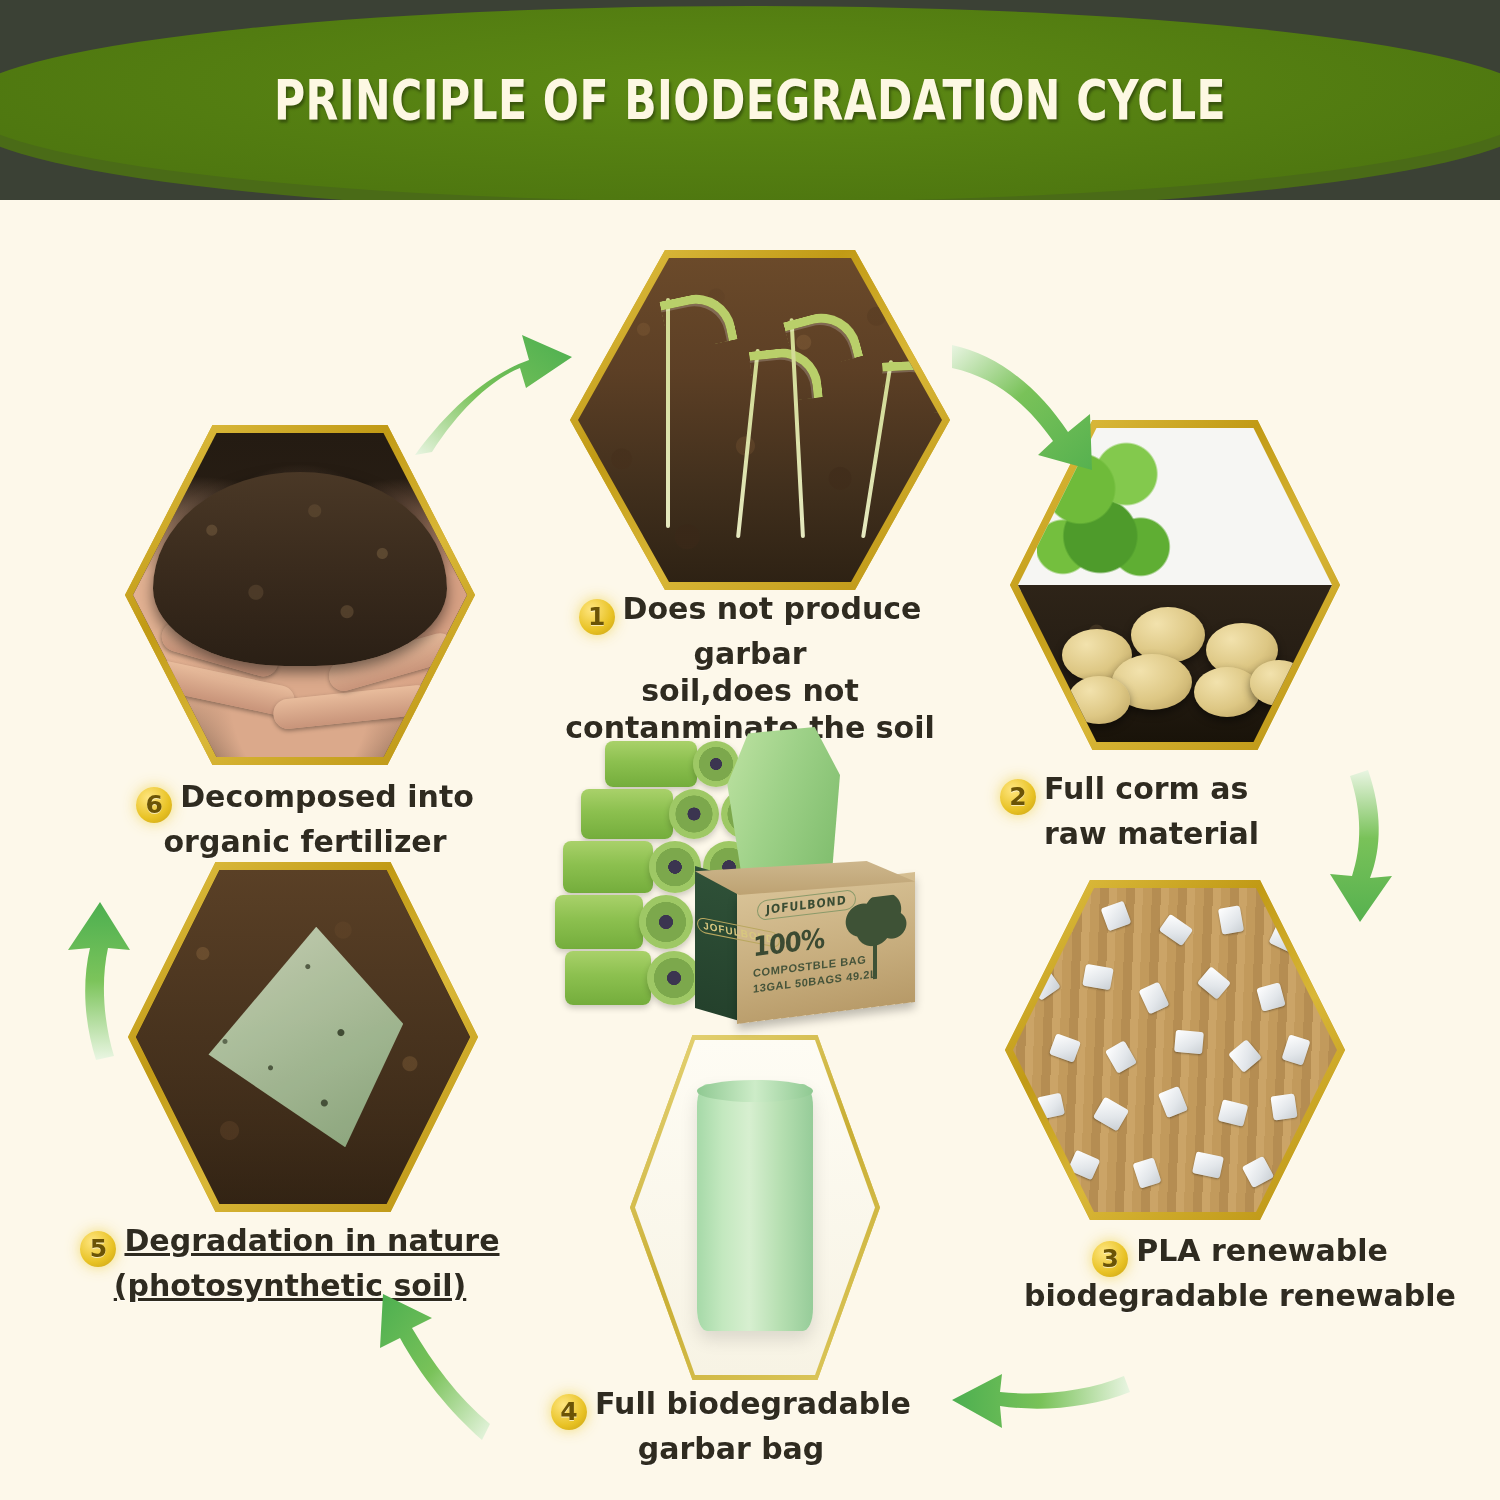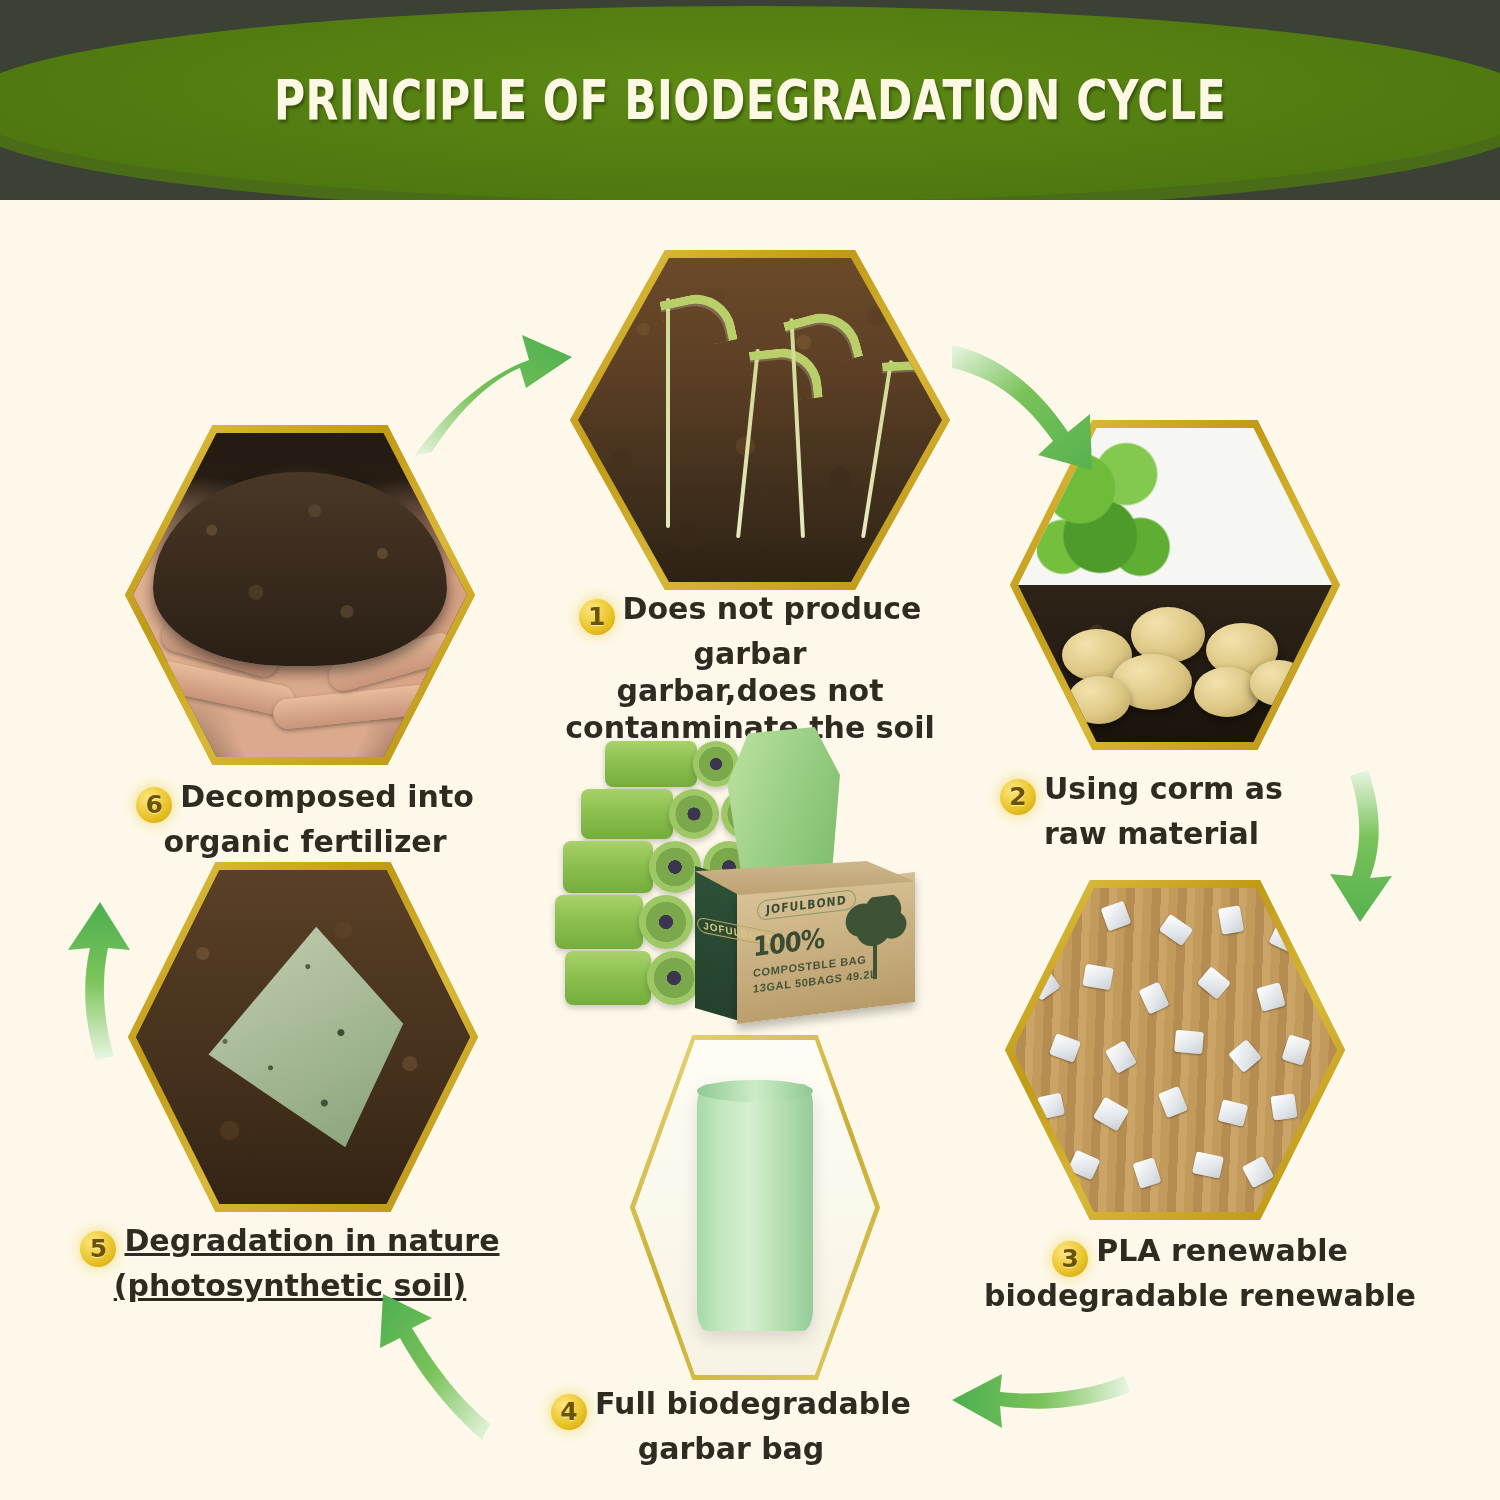--- a/index.html
+++ b/index.html
@@ -266,42 +266,42 @@
           <div class="hook"></div>
       </div>
       <div class="sprout" style="left:258px;top:100px;width:54px;height:180px;transform:rotate(9deg);">
         <div class="stem"></div>
           <div class="hook"></div>
       </div>
     </div>
   </div>
   <div class="caption" style="left:520px;top:590px;width:460px;">
     <span class="badge">1</span><span>Does not produce garbar</span><br>
-    <span>garbar,does not</span><br>
+    <span>soil,does not</span><br>
     <span>contanminate the soil</span>
   </div>
 
   <div class="hex" style="left:1010px;top:420px;width:330px;height:330px;">
     <div class="hex-inner">
       <div class="ph">
         <div class="sky"></div>
         <div class="ground"></div>
         <div class="bush"></div>
         <div class="potato" style="left:36%;top:57%;width:74px;height:56px;"></div>
         <div class="potato" style="left:14%;top:64%;width:70px;height:52px;"></div>
         <div class="potato" style="left:60%;top:62%;width:72px;height:54px;"></div>
         <div class="potato" style="left:30%;top:72%;width:80px;height:56px;"></div>
         <div class="potato" style="left:56%;top:76%;width:66px;height:50px;"></div>
         <div class="potato" style="left:16%;top:79%;width:62px;height:48px;"></div>
         <div class="potato" style="left:74%;top:74%;width:58px;height:46px;"></div>
       </div>
     </div>
   </div>
   <div class="caption" style="left:1000px;top:770px;width:380px;text-align:left;">
-    <span class="badge">2</span><span>Using corm as</span><br>
+    <span class="badge">2</span><span>Full corm as</span><br>
     <span style="margin-left:44px;display:inline-block;">raw material</span>
   </div>
 
   <div class="hex" style="left:1005px;top:880px;width:340px;height:340px;">
     <div class="hex-inner">
       <div class="ph wood">
         <div class="pellet" style="left:10%;top:8%;width:26px;height:22px;transform:rotate(15deg);"></div>
         <div class="pellet" style="left:28%;top:5%;width:24px;height:24px;transform:rotate(-20deg);"></div>
         <div class="pellet" style="left:46%;top:10%;width:28px;height:20px;transform:rotate(35deg);"></div>
         <div class="pellet" style="left:64%;top:6%;width:22px;height:26px;transform:rotate(-10deg);"></div>
@@ -321,21 +321,21 @@
         <div class="pellet" style="left:46%;top:62%;width:22px;height:26px;transform:rotate(-22deg);"></div>
         <div class="pellet" style="left:64%;top:66%;width:26px;height:22px;transform:rotate(14deg);"></div>
         <div class="pellet" style="left:80%;top:64%;width:24px;height:24px;transform:rotate(-8deg);"></div>
         <div class="pellet" style="left:18%;top:82%;width:26px;height:22px;transform:rotate(24deg);"></div>
         <div class="pellet" style="left:38%;top:84%;width:22px;height:26px;transform:rotate(-18deg);"></div>
         <div class="pellet" style="left:56%;top:82%;width:28px;height:22px;transform:rotate(12deg);"></div>
         <div class="pellet" style="left:72%;top:84%;width:24px;height:24px;transform:rotate(-28deg);"></div>
       </div>
     </div>
   </div>
-  <div class="caption" style="left:980px;top:1232px;width:440px;">
+  <div class="caption" style="left:1020px;top:1232px;width:440px;">
     <span class="badge">3</span><span>PLA renewable</span><br>
     <span>biodegradable renewable</span>
   </div>
 
   <div class="hex thin" style="left:630px;top:1035px;width:250px;height:345px;background:#d9c255;background-image:linear-gradient(140deg,#e8d77d,#c9ae34 50%,#ddc95f);">
     <div class="hex-inner">
       <div class="ph cream-bg">
         <div class="bagroll"></div>
       </div>
     </div>

